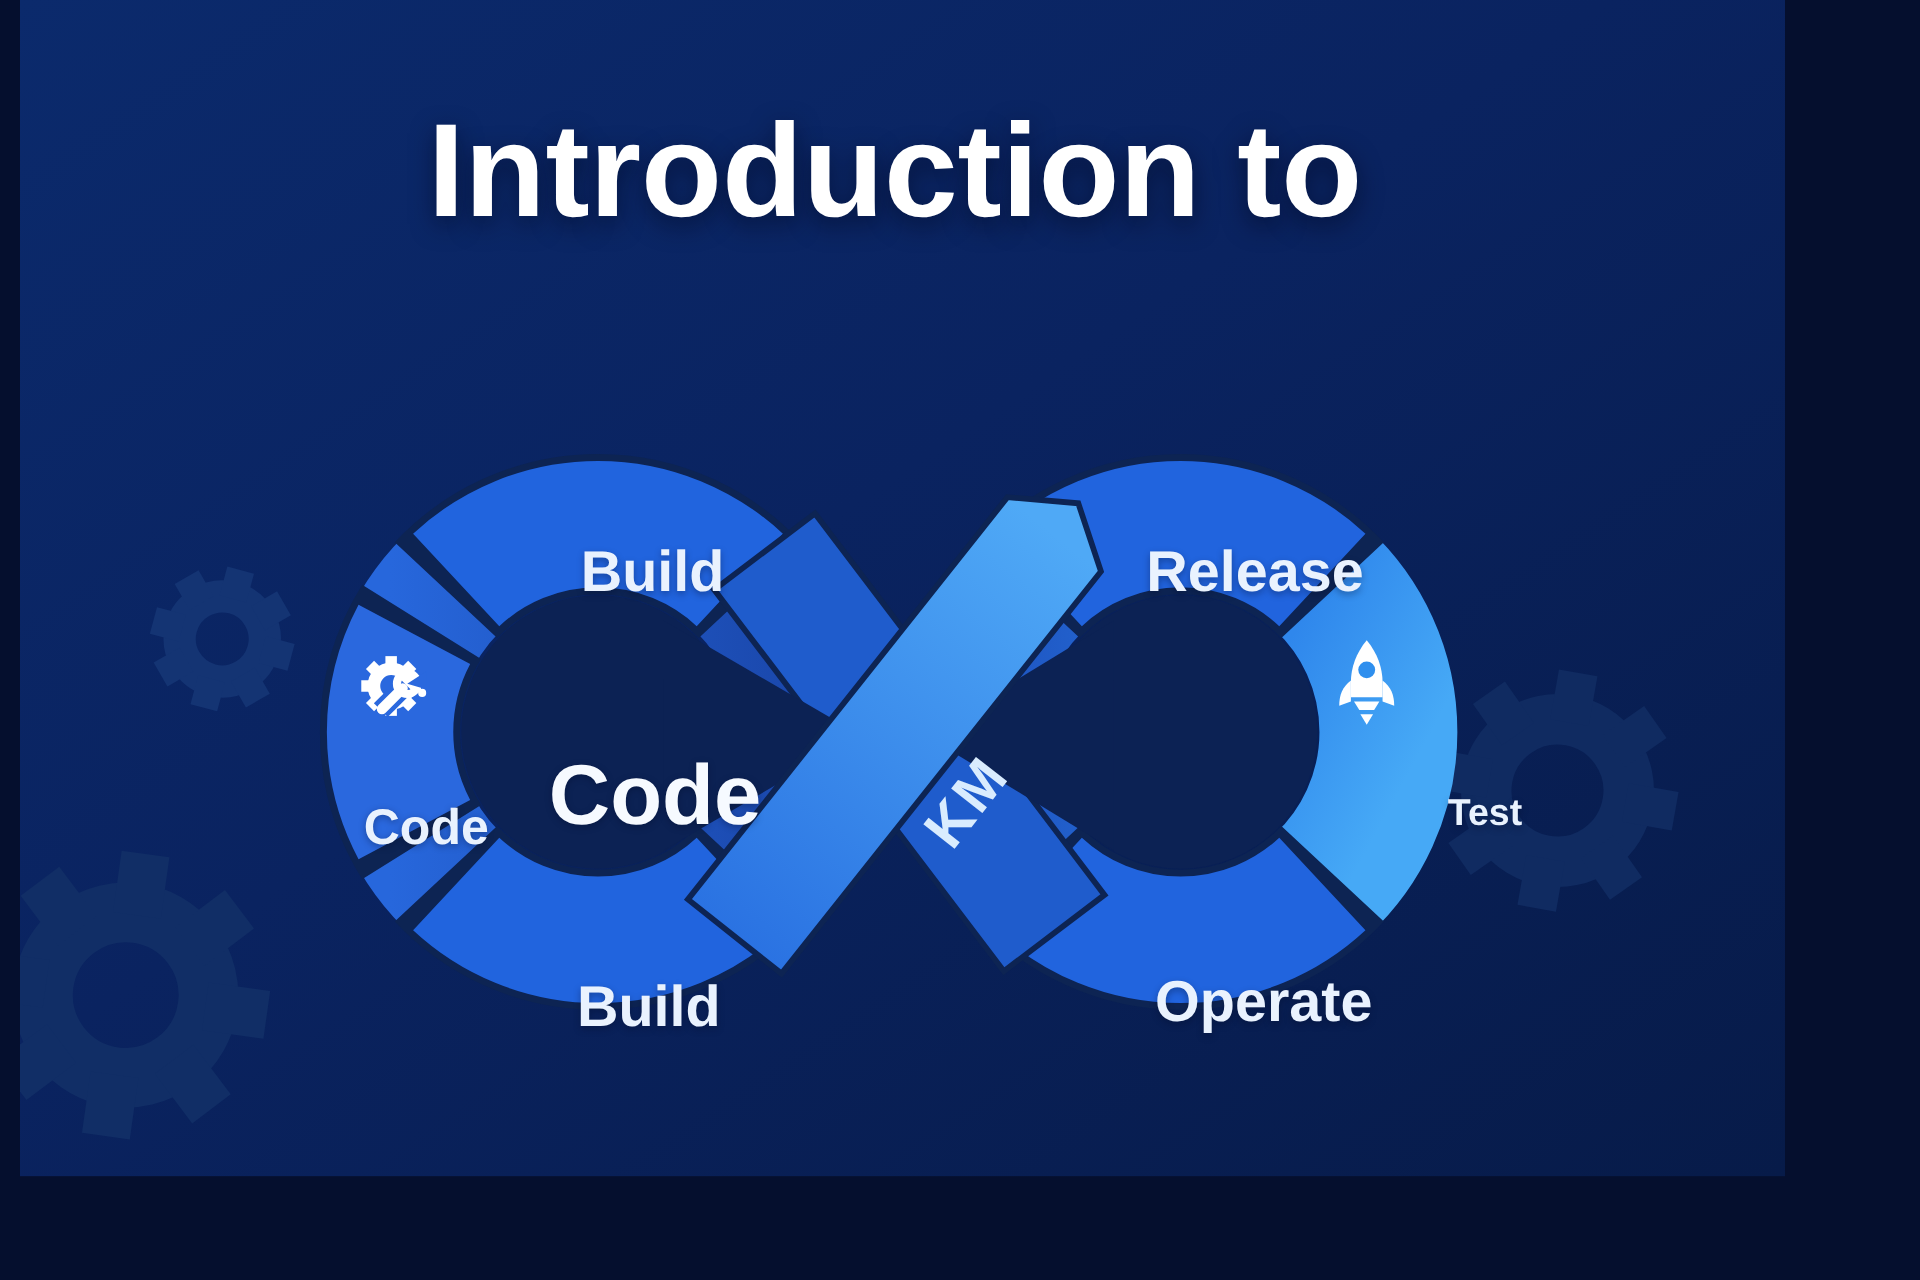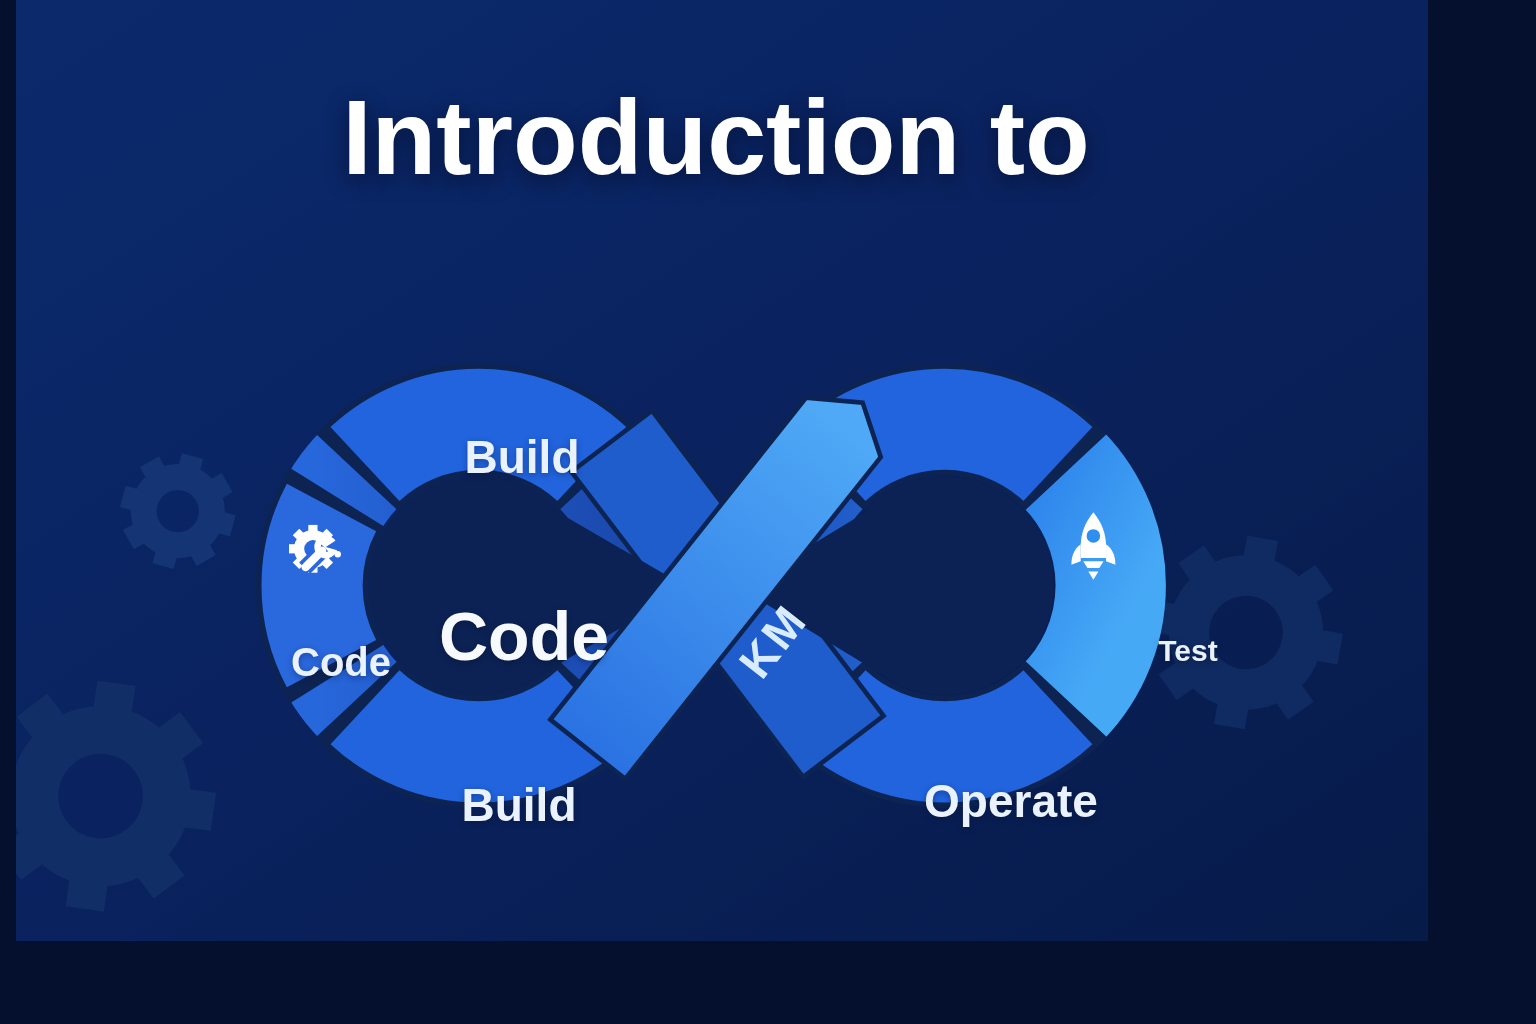--- a/index.html
+++ b/index.html
@@ -164,17 +164,18 @@
     </g>
   </svg>
 
   <div class="label title-line1">Introduction to</div>
 
   <div class="label band-label lbl-plan">Build</div>
   <div class="label band-label lbl-build">Build</div>
   <div class="label side-label lbl-code-side">Code</div>
   <div class="label inner-label lbl-code-inner">Code</div>
 
+  <div class="label band-label lbl-release">Release</div>
   <div class="label band-label lbl-operate">Operate</div>
   <div class="label side-label lbl-test">Test</div>
 
   <div class="ribbon-glyph">KM</div>
 </div>
 
 </body></html>

